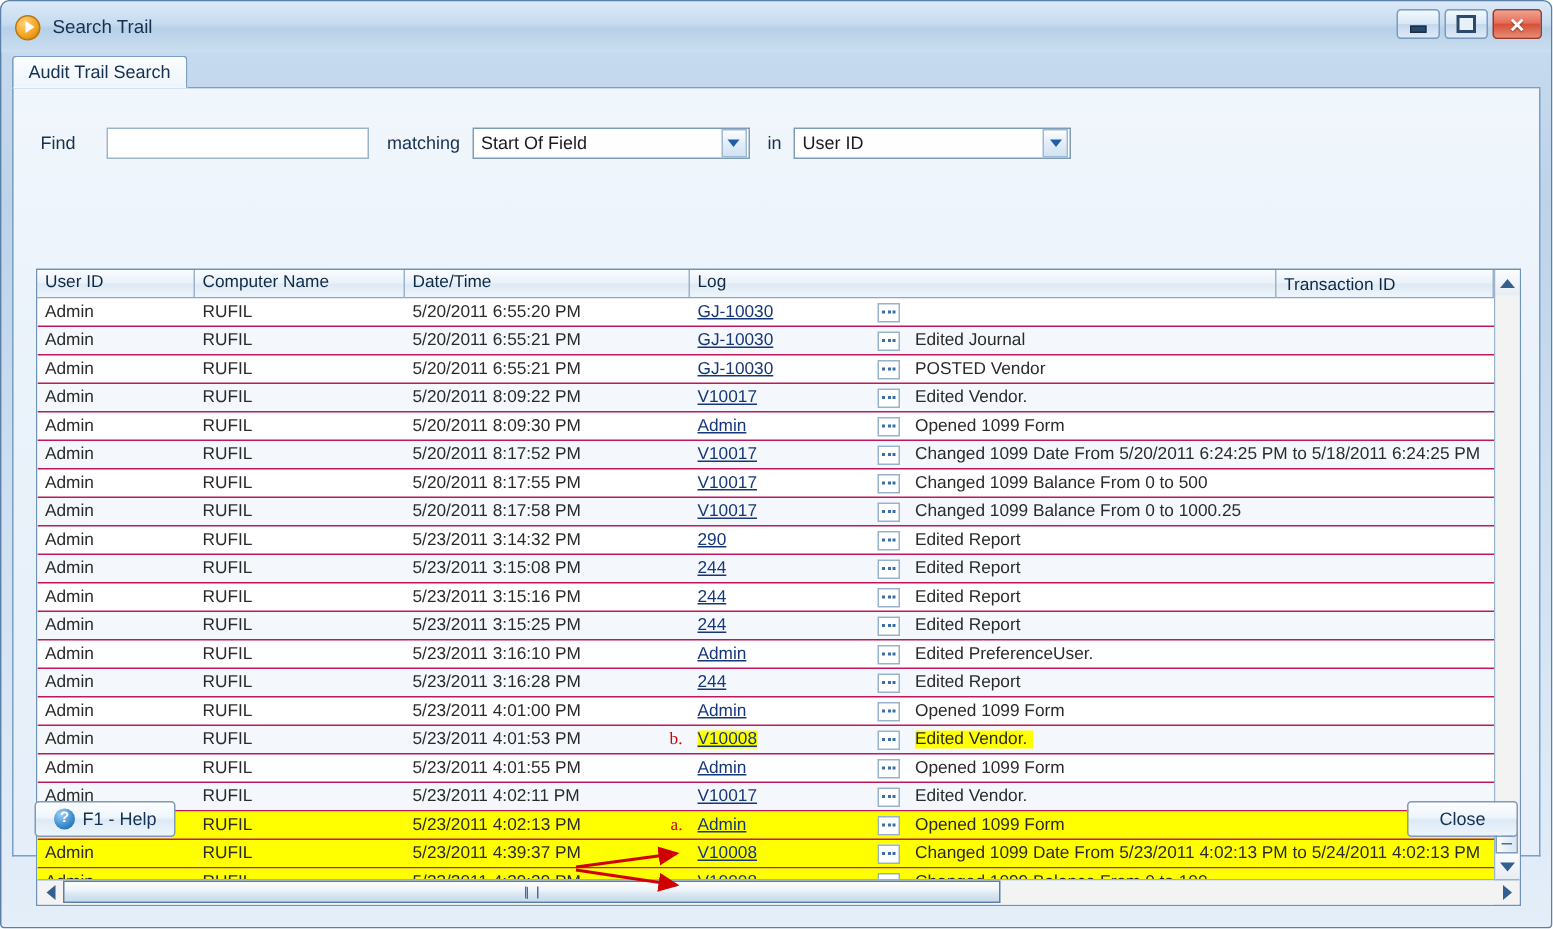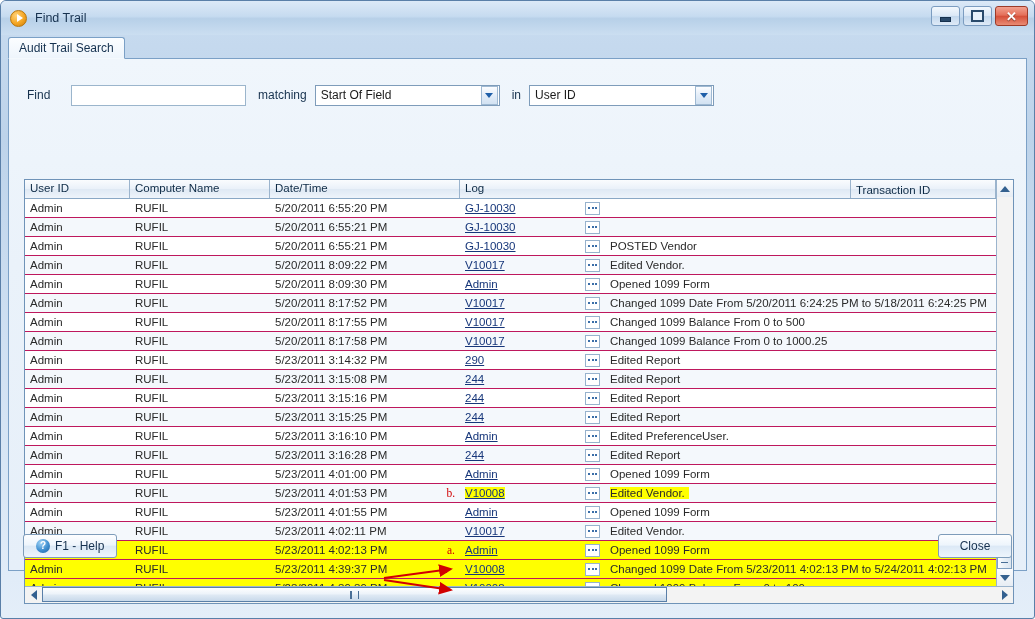--- a/index.html
+++ b/index.html
@@ -341,21 +341,21 @@
   .spacer { flex: 1; }
   .btn.close-btn { width: 74px; padding: 0; }
 </style>
 </head>
 <body>
 
 <div class="window">
 
   <div class="titlebar">
     <span class="app-icon"></span>
-    <span class="title-text">Find Trail</span>
+    <span class="title-text">Search Trail</span>
     <div class="win-buttons">
       <div class="win-btn min"></div>
       <div class="win-btn max"></div>
       <div class="win-btn close">
           <span>✕</span>
         </div>
     </div>
   </div>
 
   <div class="tabstrip">
@@ -410,20 +410,21 @@
                 <div class="cell c-comp">RUFIL</div>
                 <div class="cell c-date">5/20/2011 6:55:21 PM</div>
                 <div class="cell c-txn">
                   <span class="txn-link">GJ-10030</span>
                   <span class="ell-btn">
                     <i></i>
                     <i></i>
                     <i></i>
                   </span>
                 </div>
+                <div class="cell c-log">Edited Journal</div>
               </div>
               <div class="row">
                 <div class="cell c-user">Admin</div>
                 <div class="cell c-comp">RUFIL</div>
                 <div class="cell c-date">5/20/2011 6:55:21 PM</div>
                 <div class="cell c-txn">
                   <span class="txn-link">GJ-10030</span>
                   <span class="ell-btn">
                     <i></i>
                     <i></i>

